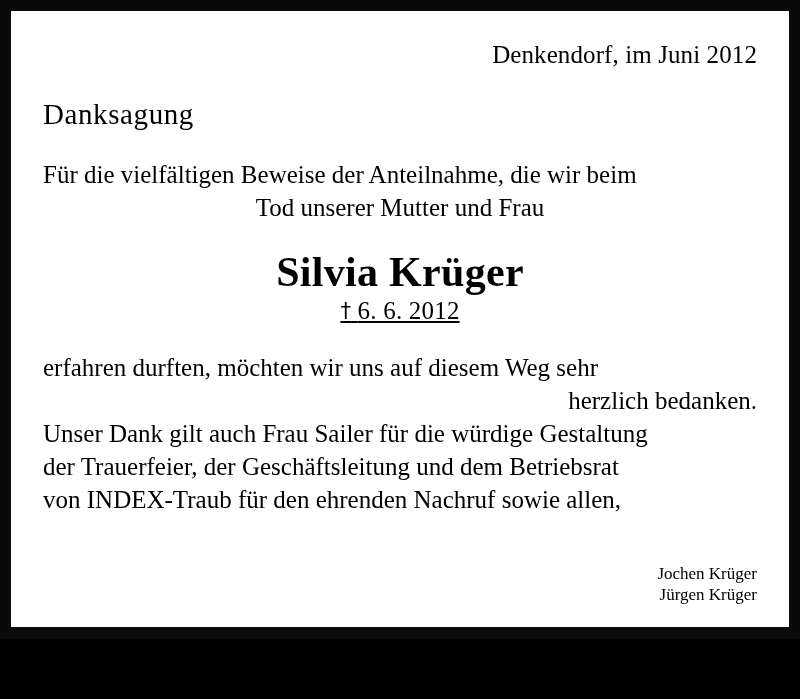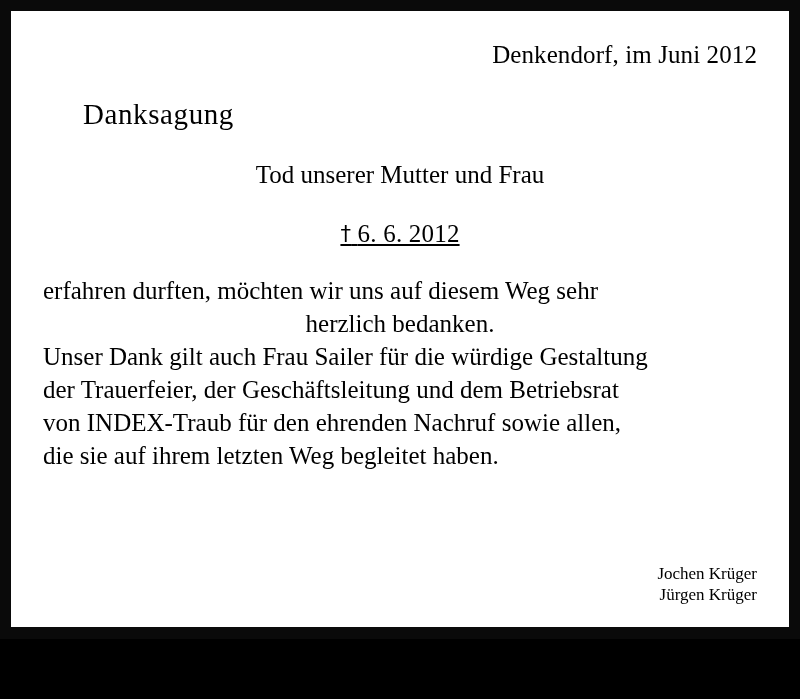--- a/index.html
+++ b/index.html
@@ -35,21 +35,20 @@
     text-align: right;
     font-size: 25px;
     line-height: 1.1;
     letter-spacing: 0.1px;
   }
   .row-head {
     display: flex;
     align-items: center;
     justify-content: space-between;
     margin-top: 29px;
-    margin-left: 40px;
   }
   .danksagung {
     font-size: 29px;
     letter-spacing: 0.6px;
   }
   .statt-karten {
     font-size: 25px;
   }
   .para {
     font-size: 25px;
@@ -81,21 +80,21 @@
   }
   .cross {
     font-family: "DejaVu Sans", sans-serif;
     font-size: 21px;
     vertical-align: 1px;
   }
   .para-mid {
     margin-top: 26px;
   }
   .para-mid .last {
-    text-align: center;
+    text-align: right;
   }
   .para-bottom {
   }
   .para-bottom .last {
     text-align: left;
   }
   .signatures {
     margin-top: auto;
     text-align: right;
     font-size: 17px;
@@ -112,40 +111,41 @@
 <div id="page">
   <div id="card">
 
     <div class="line-right">Denkendorf, im Juni 2012</div>
 
     <div class="row-head">
       <div class="danksagung">Danksagung</div>
     </div>
 
     <div class="para para-intro">
+      <div>Für die vielfältigen Beweise der Anteilnahme, die wir beim</div>
       <div class="last">Tod unserer Mutter und Frau</div>
     </div>
 
     <div class="name-block">
+      <div class="name">Silvia Krüger</div>
       <div class="dates">
         <span class="cross">†</span>
         <span>6. 6. 2012</span>
       </div>
     </div>
 
     <div class="para para-mid">
       <div>erfahren durften, möchten wir uns auf diesem Weg sehr</div>
       <div class="last">herzlich bedanken.</div>
     </div>
 
     <div class="para para-bottom">
       <div>Unser Dank gilt auch Frau Sailer für die würdige Gestaltung</div>
       <div>der Trauerfeier, der Geschäftsleitung und dem Betriebsrat</div>
       <div>von INDEX-Traub für den ehrenden Nachruf sowie allen,</div>
-      <div class="last">die sie auf ihrem letzten Weg begleitet haben.</div>
     </div>
 
     <div class="signatures">
       <span class="jt">Jochen Krüger</span>
       <span class="jt">Jürgen Krüger</span>
     </div>
 
   </div>
 </div>
 

